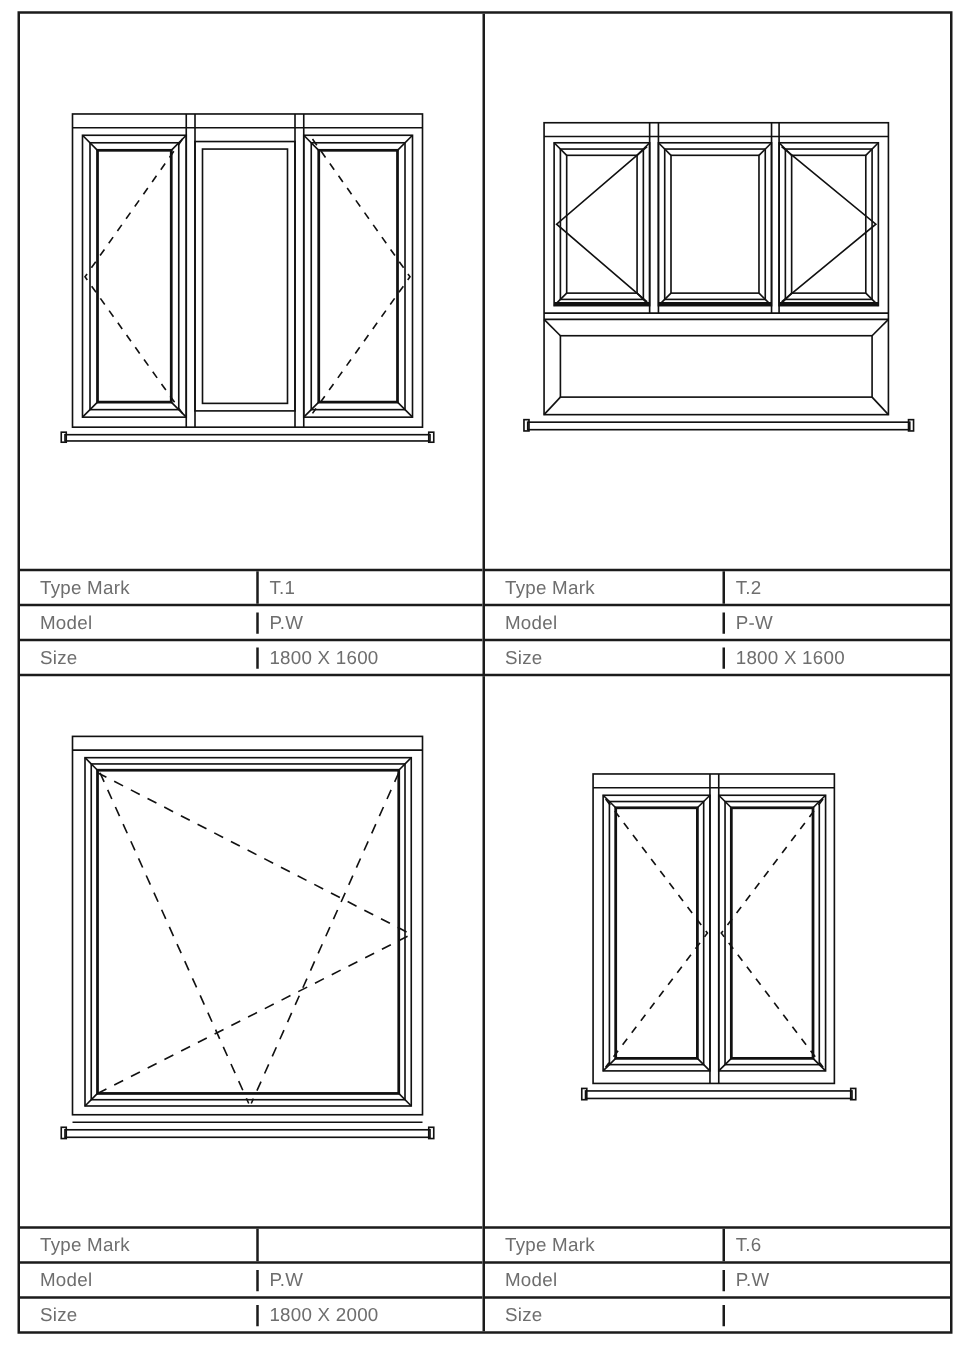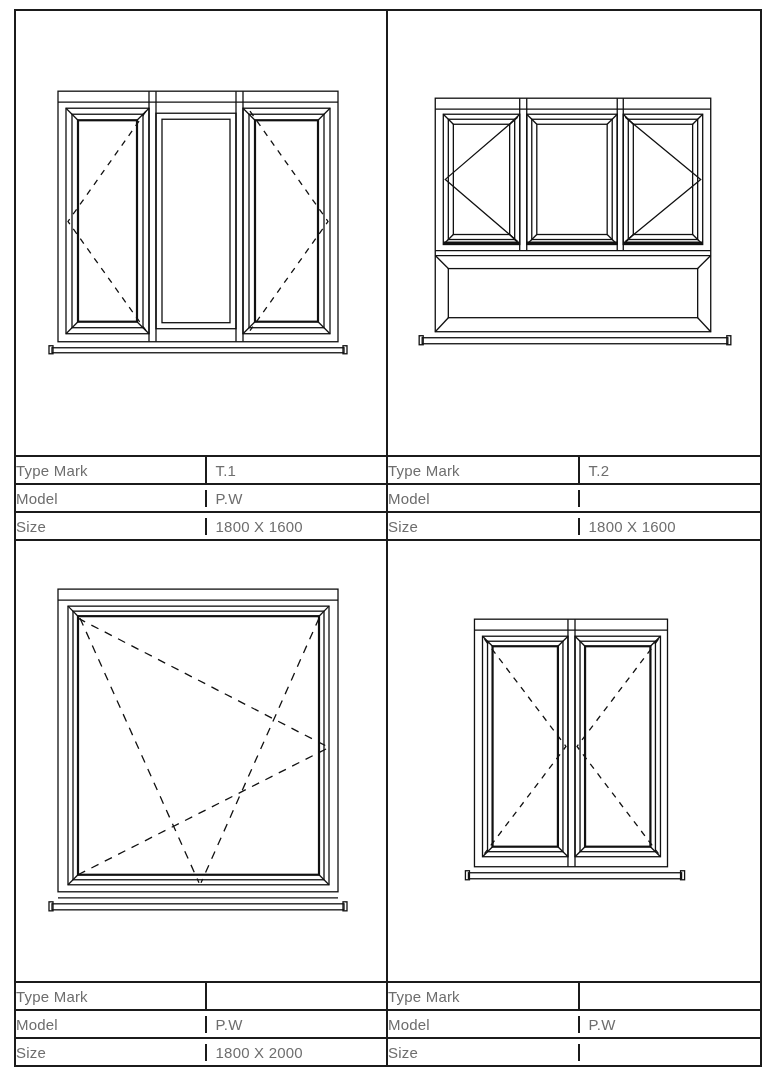--- a/index.html
+++ b/index.html
@@ -16,21 +16,21 @@
   .cell.tl { border-right:2px solid #1b1b1b; border-bottom:2px solid #1b1b1b; }
   .cell.tr { border-bottom:2px solid #1b1b1b; }
   .cell.bl { border-right:2px solid #1b1b1b; }
   .drawing { flex:1 1 auto; overflow:hidden; }
   .drawing svg { display:block; width:100%; height:100%; }
   .datatable { flex:0 0 auto; border-top:2px solid #1b1b1b; }
   .trow { display:flex; height:26px; }
   .trow + .trow { border-top:2px solid #1b1b1b;align-items:center; }
   .tlabel {
     box-sizing:border-box; width:51.5%; border-right:2px solid #1b1b1b;
-    display:flex; align-items:center; 
+    display:flex; align-items:center; padding-left:16px;
     font-size:15px; color:#6e6e6e; letter-spacing:0.2px; white-space:nowrap; overflow:hidden;
   }
   .tvalue {
     box-sizing:border-box; flex:1; display:flex; align-items:center; padding-left:9px;
     font-size:15px; color:#6e6e6e; letter-spacing:0.2px; white-space:nowrap; overflow:hidden;
   }
 </style>
 </head>
 <body>
 
@@ -160,20 +160,21 @@
           </g>
         </svg>
       </div>
       <div class="datatable">
         <div class="trow">
           <div class="tlabel">Type Mark</div>
           <div class="tvalue">T.2</div>
         </div>
         <div class="trow">
           <div class="tlabel">Model</div>
+          <div class="tvalue">P-W</div>
         </div>
         <div class="trow">
           <div class="tlabel">Size</div>
           <div class="tvalue">1800 X 1600</div>
         </div>
       </div>
     </div>
 
     <div class="cell bl">
       <div class="drawing">
@@ -256,20 +257,21 @@
               <rect x="80" y="331" width="212" height="6"></rect>
               <rect x="77" y="329" width="4" height="9"></rect>
               <rect x="291" y="329" width="4" height="9"></rect>
             </g>
           </g>
         </svg>
       </div>
       <div class="datatable">
         <div class="trow">
           <div class="tlabel">Type Mark</div>
+          <div class="tvalue">T.6</div>
         </div>
         <div class="trow">
           <div class="tlabel">Model</div>
           <div class="tvalue">P.W</div>
         </div>
         <div class="trow">
           <div class="tlabel">Size</div>
         </div>
       </div>
     </div>

